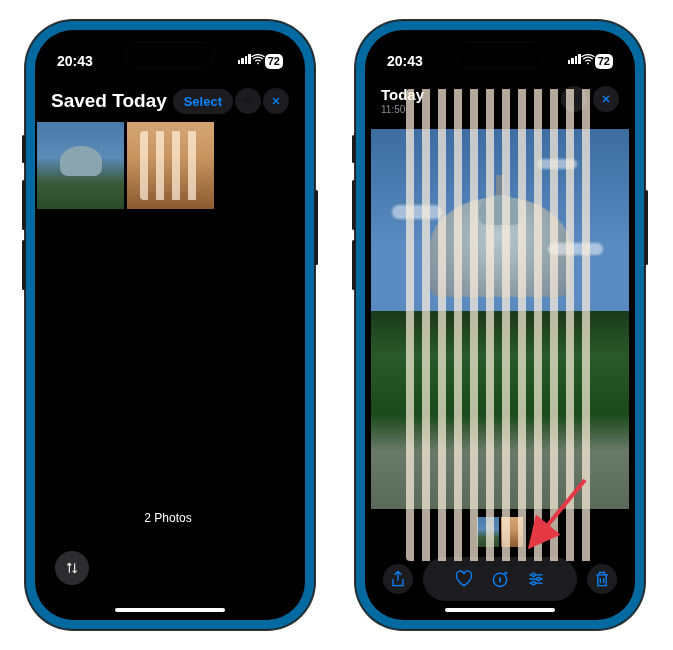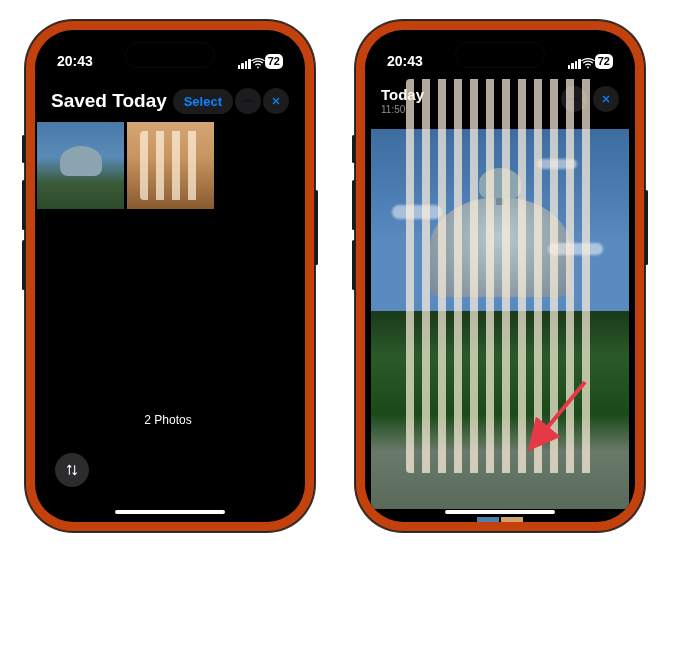--- a/index.html
+++ b/index.html
@@ -7,22 +7,22 @@
       background: #fff;
       font-family: -apple-system, BlinkMacSystemFont, 'Segoe UI', sans-serif;
       display: flex;
       gap: 40px;
       padding: 20px 25px;
       width: 673px;
       height: 650px;
     }
     .phone {
       width: 290px;
-      height: 512px;
-      background: #c2410c;
+      height: 610px;
+      background: #0369a1;
       border-radius: 48px;
       padding: 10px;
       position: relative;
       box-shadow: 0 0 0 1px #333, inset 0 0 0 1px #222;
     }
     .side-btn {
       position: absolute;
       background: #1a1a1a;
       border-radius: 2px;
     }
@@ -55,21 +55,21 @@
       display: flex;
       justify-content: space-between;
       align-items: center;
       padding: 14px 22px 0;
       color: #fff;
       font-size: 14px;
       font-weight: 600;
     }
     .status-right {
       display: flex;
-      align-items: flex-end;
+      align-items: flex-start;
     }
     .signal-bars { display: flex; align-items: flex-end; gap: 1px; height: 10px; }
     .signal-bars span { width: 2.5px; background: #fff; border-radius: 0.5px; }
     .signal-bars span:nth-child(1) { height: 4px; }
     .signal-bars span:nth-child(2) { height: 6px; }
     .signal-bars span:nth-child(3) { height: 8px; }
     .signal-bars span:nth-child(4) { height: 10px; }
     .wifi-icon { width: 14px; height: 11px; }
     .battery-badge {
       display: flex; align-items: center;

